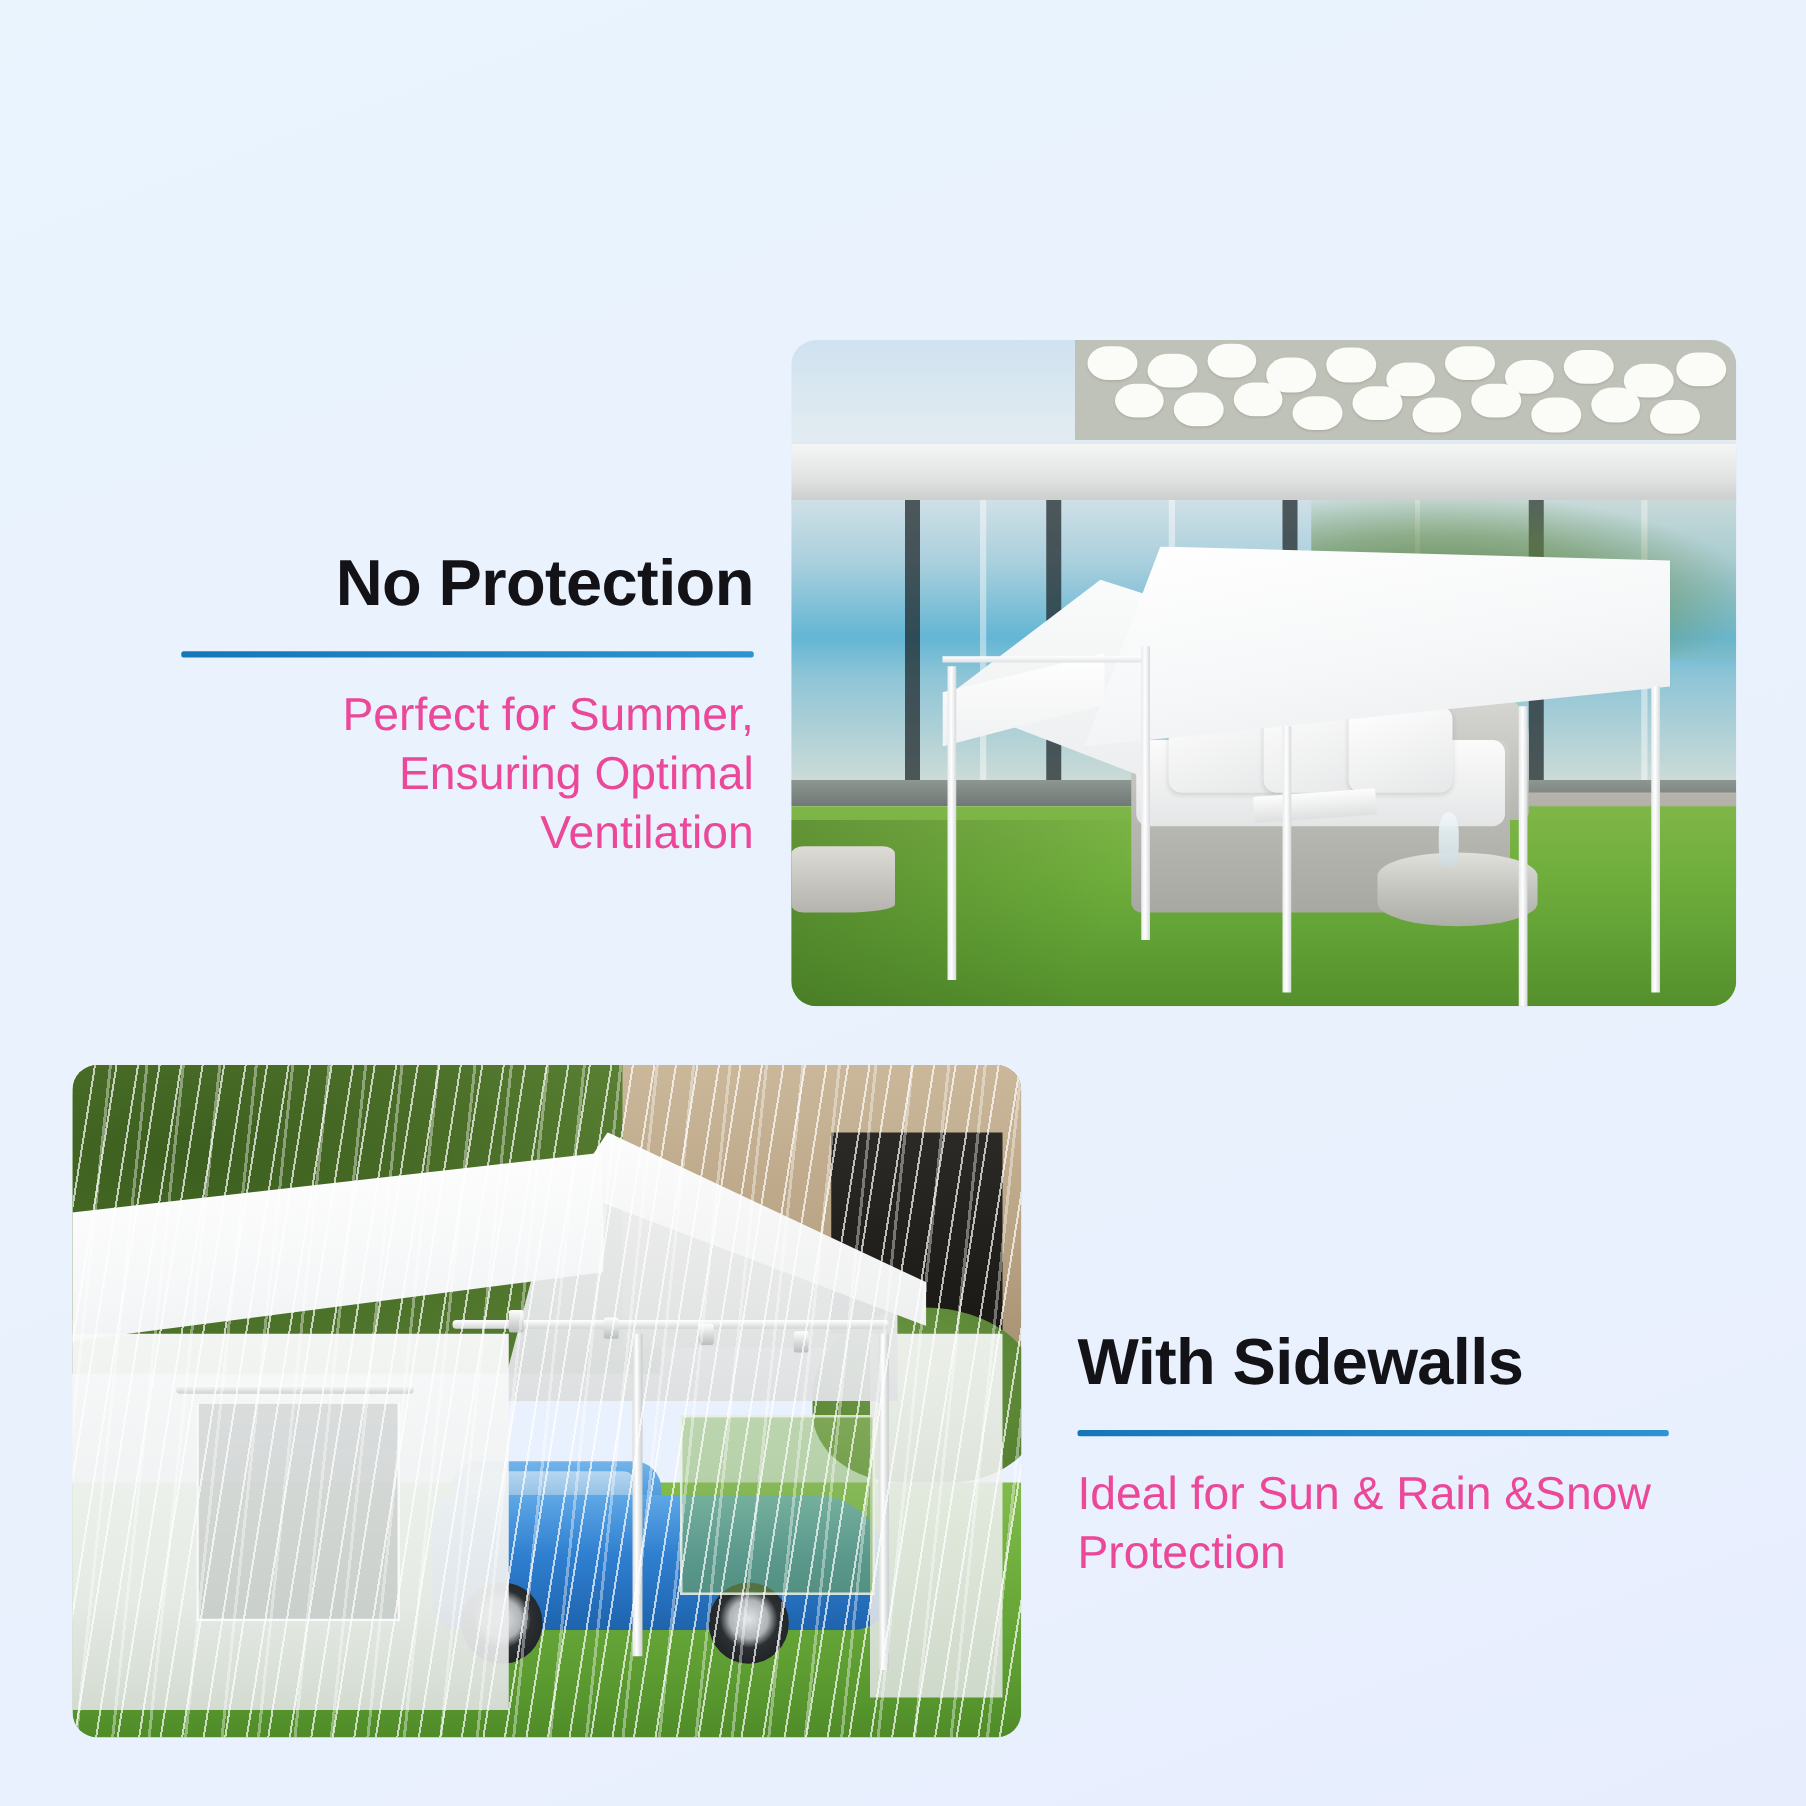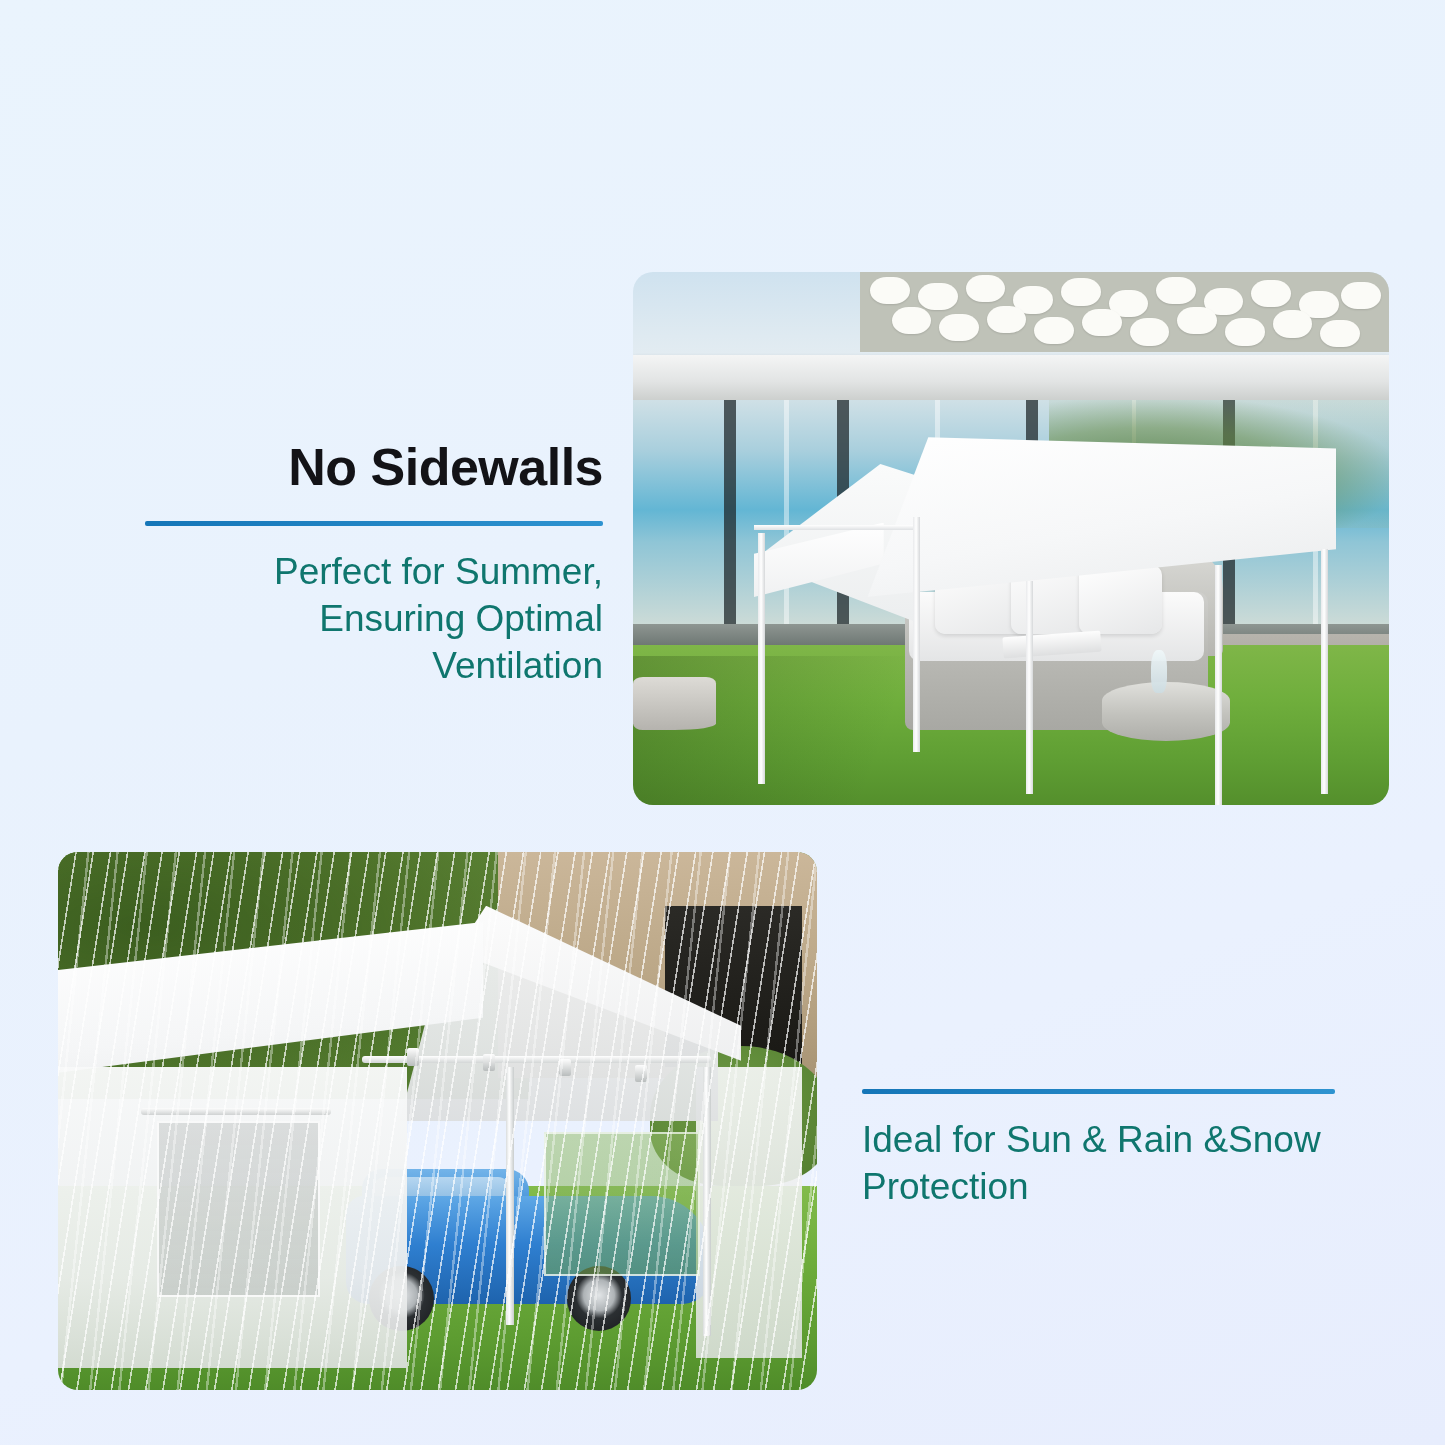--- a/index.html
+++ b/index.html
@@ -155,21 +155,21 @@
       rgba(255,255,255,.55) 0px,rgba(255,255,255,.55) 2.4px,
       rgba(255,255,255,0) 2.4px,rgba(255,255,255,0) 29px);
     opacity:.7;}
 
   
   .feature{position:absolute;}
   .feature h2{margin:0;font-size:52px;line-height:1.05;font-weight:bold;
     color:#131317;letter-spacing:-0.5px;}
   .feature .rule{height:5px;border-radius:2px;
     background:linear-gradient(90deg,#1576b8,#2e93d0);margin:26px 0 22px;}
-  .feature p{margin:0;font-size:37px;line-height:1.28;color:#0f766e;font-weight:400;
+  .feature p{margin:0;font-size:37px;line-height:1.28;color:#ec4899;font-weight:400;
     white-space:pre-line;}
 
   .feature-no{left:145px;top:440px;width:458px;text-align:right;}
   .feature-with{left:862px;top:1063px;width:473px;text-align:left;}
 </style>
 </head>
 <body>
 
 <div class="stage">
 
@@ -274,25 +274,26 @@
       <div class="b-clip" style="left:76%;top:39.5%"></div>
       <div class="b-post" style="left:59%;top:40%;height:48%"></div>
       <div class="b-post" style="left:85%;top:40%;height:50%"></div>
 
       <div class="rain"></div>
       <div class="rain2"></div>
     </div>
   </div>
 
   <div class="feature feature-no">
-    <h2>No Sidewalls</h2>
+    <h2>No Protection</h2>
     <div class="rule"></div>
     <p>Perfect for Summer,
 Ensuring Optimal Ventilation</p>
   </div>
 
   <div class="feature feature-with">
+    <h2>With Sidewalls</h2>
     <div class="rule"></div>
     <p>Ideal for Sun &amp; Rain &amp;Snow
 Protection</p>
   </div>
 
 </div>
 
 </body></html>

